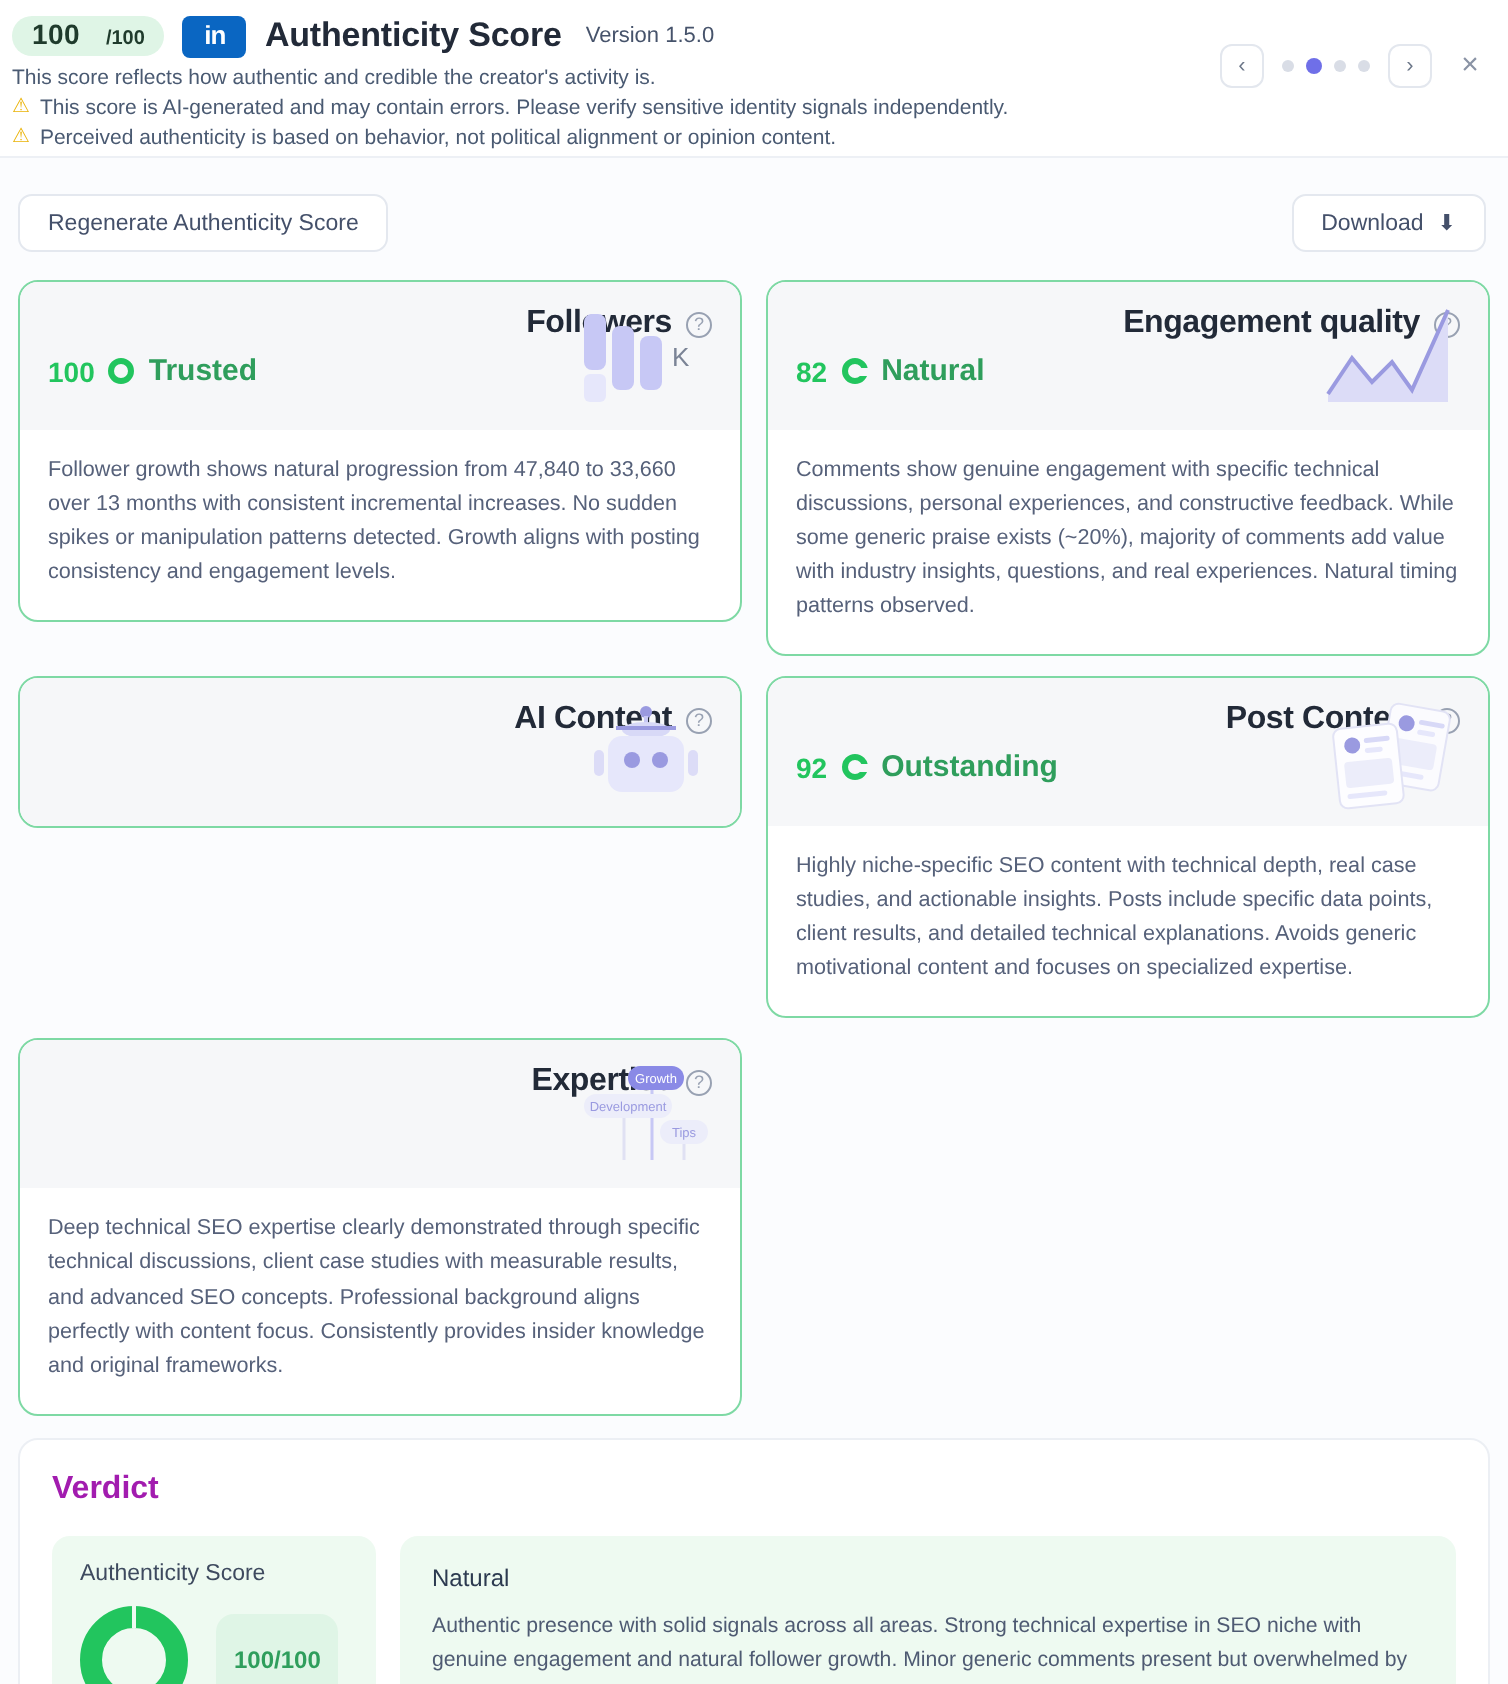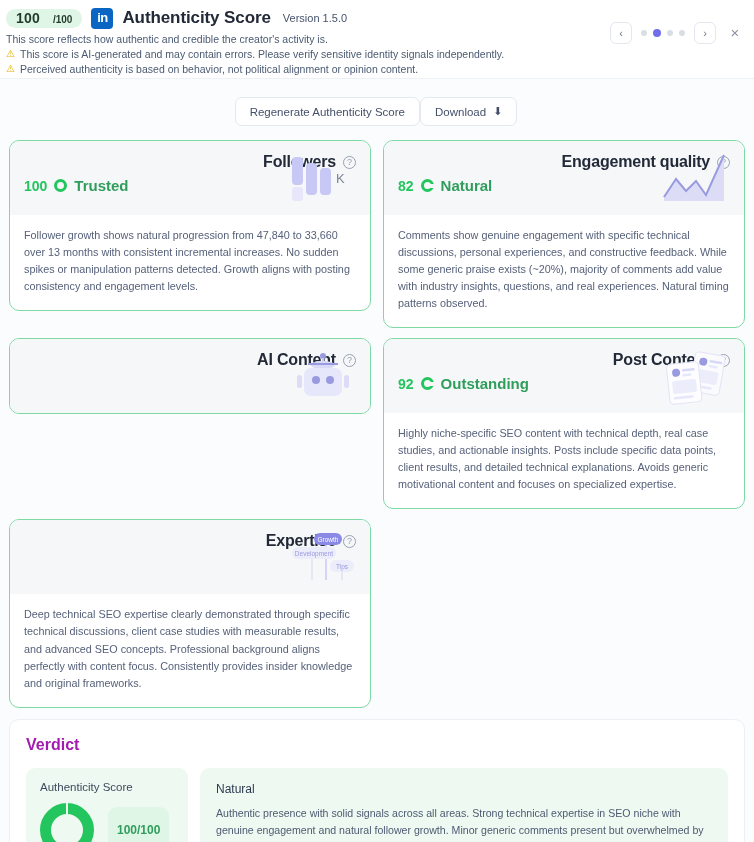--- a/index.html
+++ b/index.html
@@ -23,21 +23,21 @@
     background: #dff5e6;
     color: #1f3b2c;
     border-radius: 11px;
     padding: 2px 10px 3px;
     display: flex; align-items: baseline; gap: 1px;
     line-height: 1;
   }
   .score-pill .big { font-size: 14px; font-weight: 600; letter-spacing: .2px; }
   .score-pill .small { font-size: 10px; font-weight: 600; padding-left: 12px; }
   .li-icon {
-    width: 22px; height: 21px; border-radius: 4px;
+    width: 32px; height: 21px; border-radius: 4px;
     background: #0a66c2; color: #fff;
     display: flex; align-items: center; justify-content: center;
     font-size: 13px; font-weight: 700; letter-spacing: -.5px;
     font-family: "Liberation Sans", sans-serif;
     padding-bottom: 1px;
   }
   .app-title { font-size: 17px; font-weight: 700; color: #222a38; letter-spacing: -.1px; }
   .app-version { font-size: 11px; color: #46536b; margin-left: 3px; }
 
   .subtitle { font-size: 10.5px; color: #4a5a72; margin-top: 3px; }
@@ -64,21 +64,21 @@
     display: flex; align-items: center; justify-content: center; cursor: pointer;
   }
 
   
   .panel {
     position: absolute; left: 0; top: 78px; right: 0; bottom: 0;
     background: #fbfcfe;
     border-top: 1px solid #edf0f5;
     padding: 0 9px;
   }
-  .toolbar { display: flex; justify-content: center; padding: 18px 2px 14px 0; }
+  .toolbar { display: flex; justify-content: space-between; padding: 18px 2px 14px 0; }
   .tb-btn {
     border: 1px solid #e4e8ef; background: #fff; border-radius: 7px;
     font-size: 11.5px; color: #44506a; padding: 7px 14px;
     display: flex; align-items: center; gap: 7px; cursor: pointer;
     font-family: "Liberation Sans", sans-serif;
   }
   .dl-ico { font-size: 11px; }
 
   
   .grid { display: grid; grid-template-columns: 1fr 1fr; gap: 10px 12px; align-items: start; }

